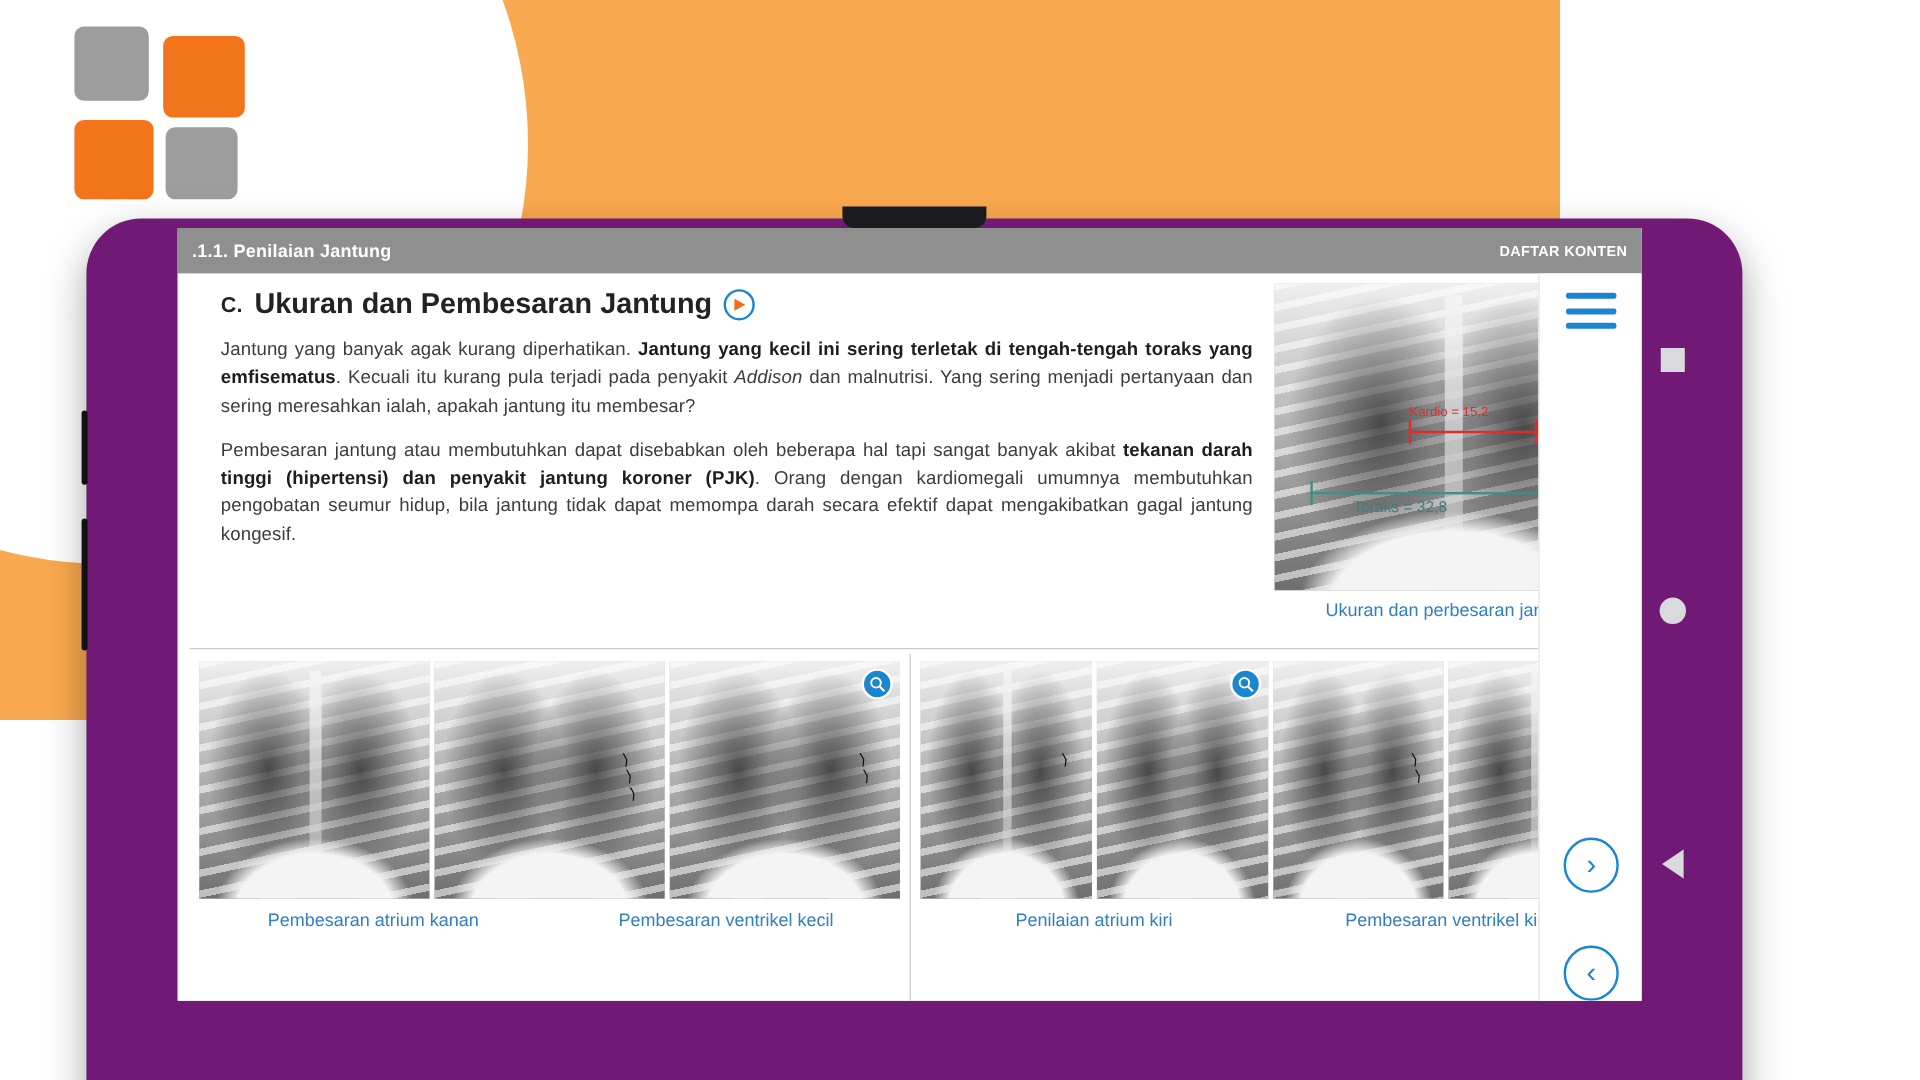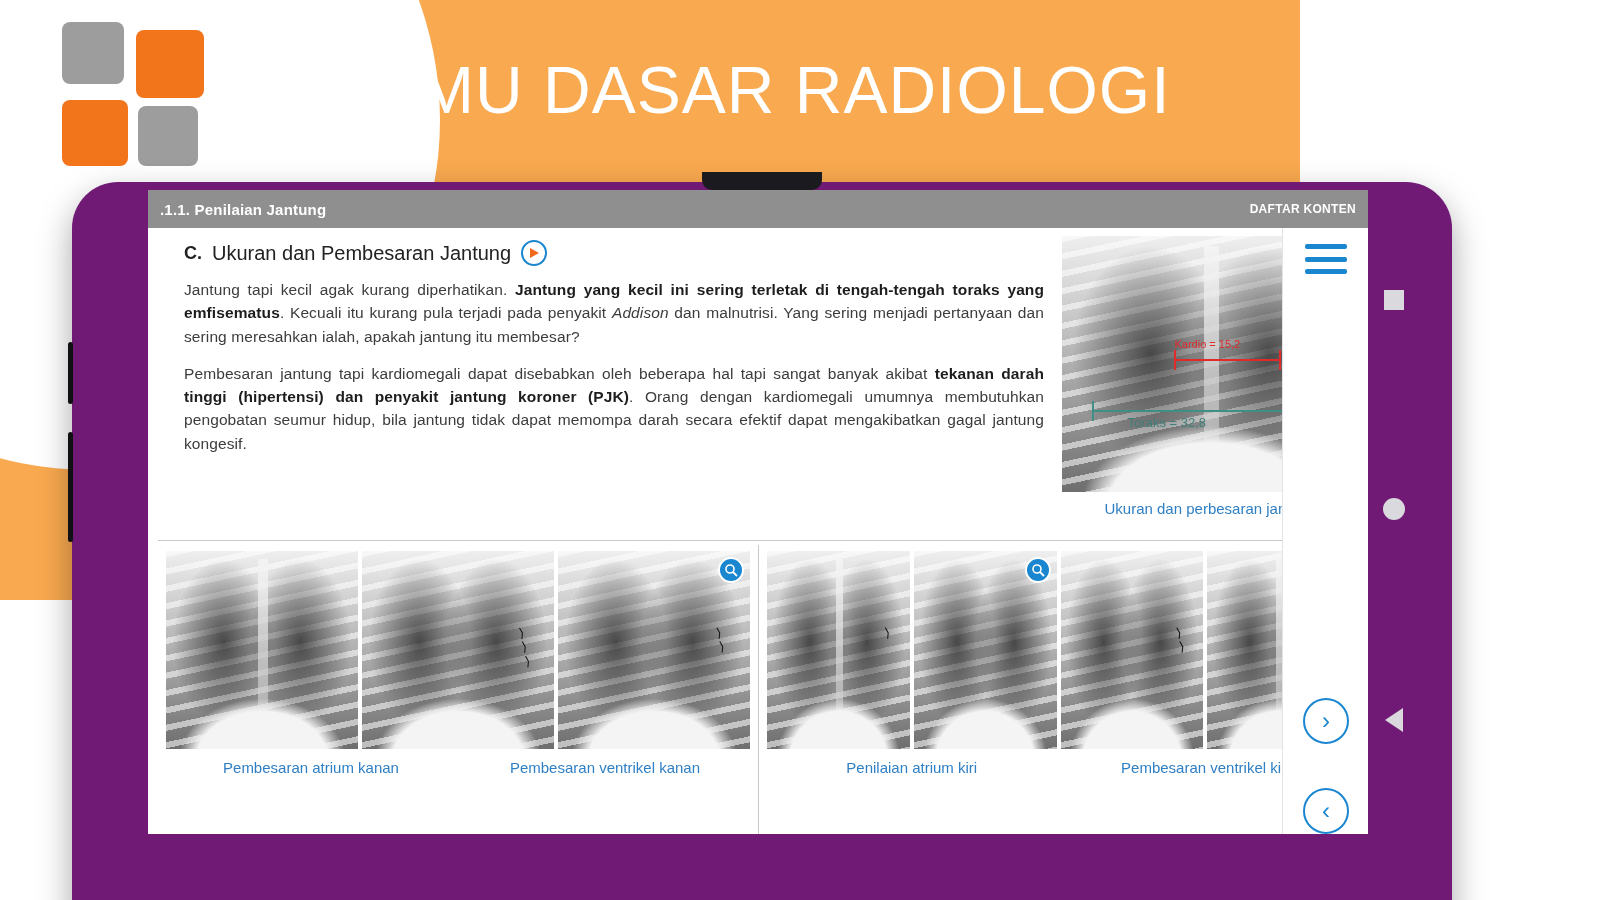--- a/index.html
+++ b/index.html
@@ -121,21 +121,21 @@
     height: 606px;
     padding: 6px 10px 0 10px;
     background: #fff;
   }
 
   #top-row { display: flex; gap: 14px; height: 300px; }
   #text-col { flex: 1 1 auto; padding: 6px 4px 0 26px; }
 
   #heading-row { display: flex; align-items: center; gap: 10px; margin-bottom: 12px; }
   #heading-letter { font-weight: bold; font-size: 18px; color: #222; }
-  #heading-text { font-weight: normal; font-size: 20px; color: #222; }
+  #heading-text { font-weight: bold; font-size: 24px; color: #222; }
   .play-btn {
     width: 26px; height: 26px; border-radius: 50%;
     border: 2px solid #1a86d0; display: inline-flex;
     align-items: center; justify-content: center;
     background: #fff;
   }
   .play-btn svg { display:block; }
 
   .para {
     font-size: 15.5px; line-height: 1.5; color: #3c3c3c;
@@ -283,21 +283,20 @@
   <div id="white-blob-bottom"></div>
   <div id="white-strip-right"></div>
 
   <div id="logo">
     <div class="sq-a"></div>
     <div class="sq-b"></div>
     <div class="sq-c"></div>
     <div class="sq-d"></div>
   </div>
 
-  <div id="promo-title">ILMU DASAR RADIOLOGI</div>
 </div>
 
 <div id="phone">
   <div id="phone-notch"></div>
   <div class="phone-side-btn" id="side-btn-1"></div>
   <div class="phone-side-btn" id="side-btn-2"></div>
   <div id="cam-dot"></div>
   <div class="lens-dot" style="top:210px"></div>
   <div class="lens-dot" style="top:400px"></div>
   <div class="lens-dot" style="top:440px"></div>
@@ -320,25 +319,25 @@
             <span id="heading-letter">C.</span>
             <span id="heading-text">Ukuran dan Pembesaran Jantung</span>
             <span class="play-btn">
               <svg width="12" height="12" viewBox="0 0 12 12">
                   <polygon points="2,1 11,6 2,11" fill="#f26a1b"></polygon>
                 </svg>
             </span>
           </div>
 
           <p class="para">
-            <span>Jantung tapi kecil agak kurang diperhatikan. </span><b>Jantung yang kecil ini sering terletak di tengah-tengah toraks yang emfisematus</b><span>. Kecuali itu kurang pula terjadi pada penyakit </span><i>Addison</i><span> dan malnutrisi. Yang sering menjadi pertanyaan dan sering meresahkan ialah, apakah jantung itu membesar?</span>
+            <span>Jantung yang banyak agak kurang diperhatikan. </span><b>Jantung yang kecil ini sering terletak di tengah-tengah toraks yang emfisematus</b><span>. Kecuali itu kurang pula terjadi pada penyakit </span><i>Addison</i><span> dan malnutrisi. Yang sering menjadi pertanyaan dan sering meresahkan ialah, apakah jantung itu membesar?</span>
           </p>
 
           <p class="para">
-            <span>Pembesaran jantung tapi kardiomegali dapat disebabkan oleh beberapa hal tapi sangat banyak akibat </span><b>tekanan darah tinggi (hipertensi) dan penyakit jantung koroner (PJK)</b><span>. Orang dengan kardiomegali umumnya membutuhkan pengobatan seumur hidup, bila jantung tidak dapat memompa darah secara efektif dapat mengakibatkan gagal jantung kongesif.</span>
+            <span>Pembesaran jantung atau membutuhkan dapat disebabkan oleh beberapa hal tapi sangat banyak akibat </span><b>tekanan darah tinggi (hipertensi) dan penyakit jantung koroner (PJK)</b><span>. Orang dengan kardiomegali umumnya membutuhkan pengobatan seumur hidup, bila jantung tidak dapat memompa darah secara efektif dapat mengakibatkan gagal jantung kongesif.</span>
           </p>
         </div>
 
         <div id="fig-main">
           <div class="xray">
             <div class="rib-grad"></div>
             <div class="spine"></div>
             <div class="dome"></div>
             <div class="measure-kardio"></div>
             <div class="label-kardio">Kardio = 15,2</div>
@@ -378,21 +377,21 @@
               <div class="zoom-badge">
                 <svg width="14" height="14" viewBox="0 0 14 14">
                     <circle cx="6" cy="6" r="4" fill="none" stroke="#fff" stroke-width="1.6"></circle>
                     <line x1="9" y1="9" x2="13" y2="13" stroke="#fff" stroke-width="1.8"></line>
                   </svg>
               </div>
             </div>
           </div>
           <div class="gal-caps">
             <div class="caption">Pembesaran atrium kanan</div>
-            <div class="caption">Pembesaran ventrikel kanan</div>
+            <div class="caption">Pembesaran ventrikel kecil</div>
           </div>
         </div>
 
         <div class="gal">
           <div class="gal-imgs">
             <div class="xray">
               <div class="rib-grad"></div>
               <div class="spine"></div>
               <div class="dome"></div>
               <div class="arrow-marks">⟩</div>

